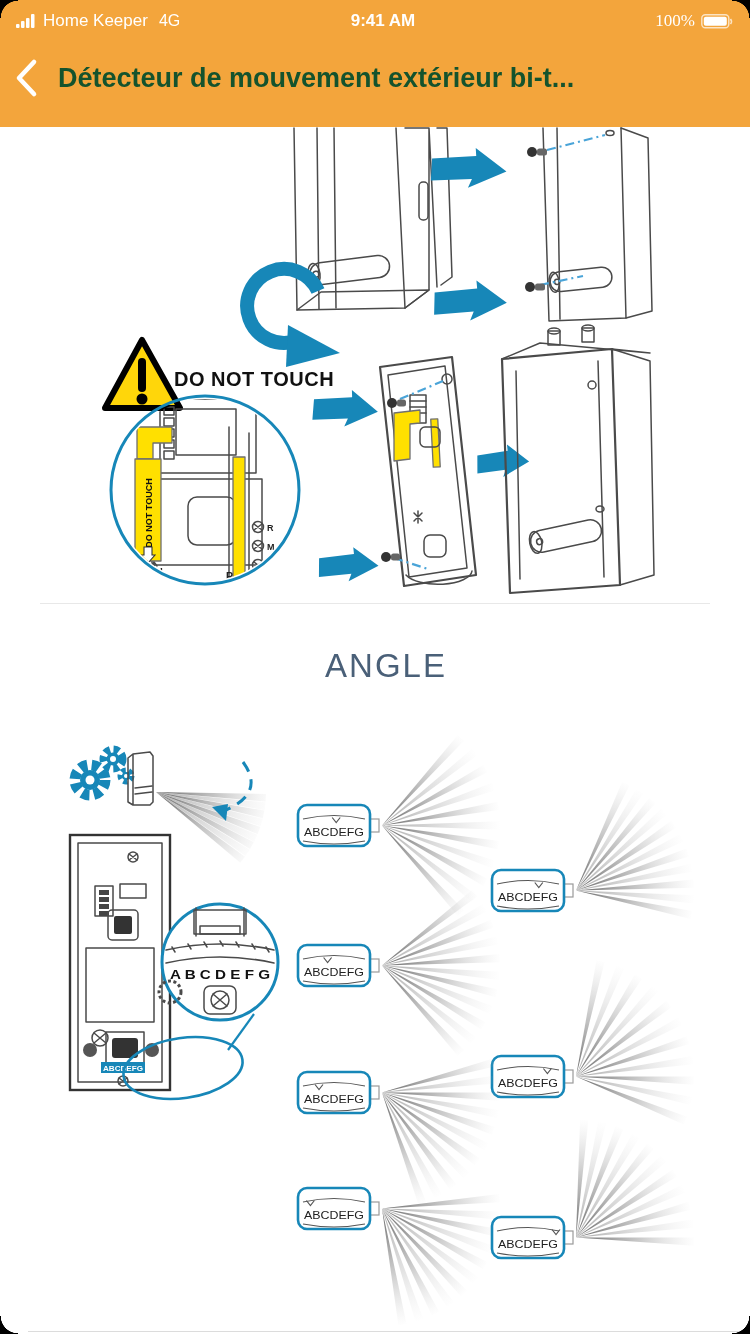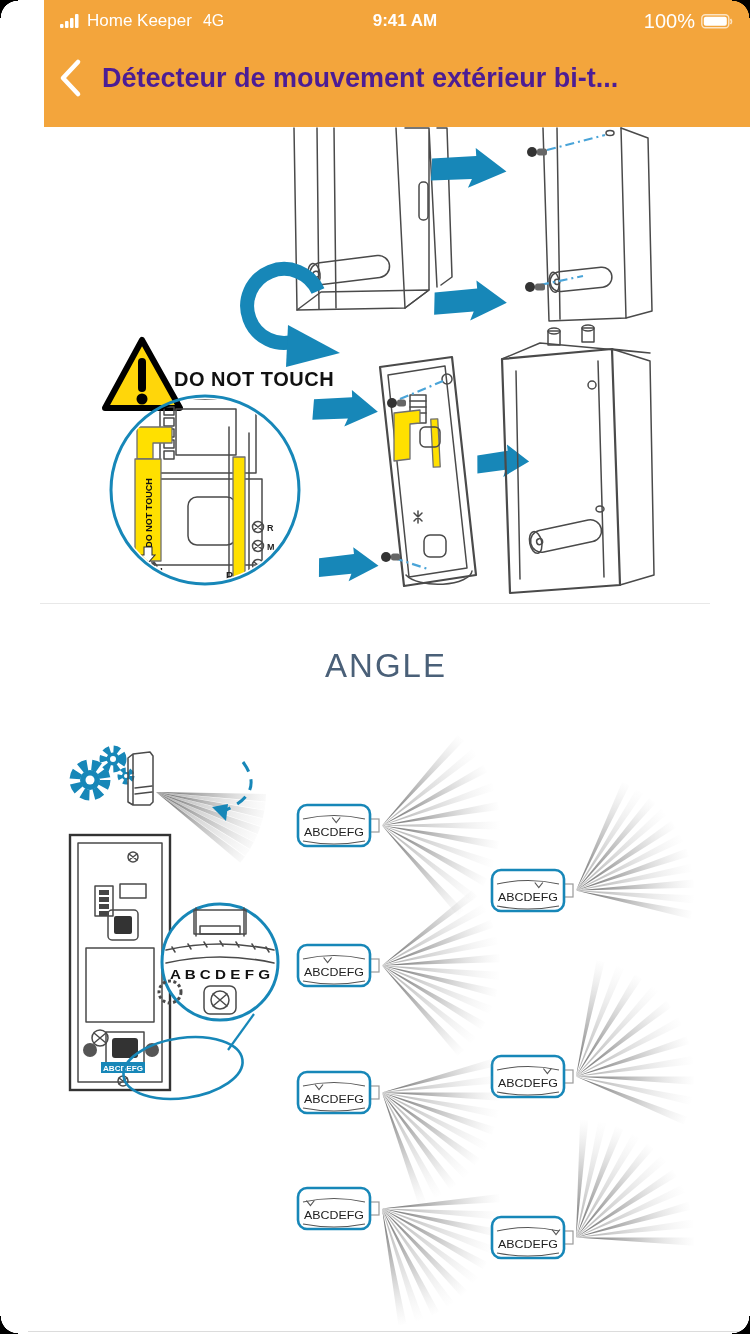--- a/index.html
+++ b/index.html
@@ -1,27 +1,27 @@
 <!DOCTYPE html>
 <html><head>
 <meta charset="utf-8">
 <style>
   html,body{margin:0;padding:0;background:#777;}
   .screen{position:relative;width:750px;height:1334px;background:#fff;overflow:hidden;
           font-family:"Liberation Sans",sans-serif;margin:0 auto;}
   
-  .header{position:absolute;top:0;left:0;right:0;height:127px;background:#F3A53C;margin-left:44px;}
+  .header{position:absolute;top:0;left:0;right:0;height:127px;background:#F3A53C;}
   .statusbar{display:flex;align-items:center;height:42px;padding:0 16px;color:#fff;position:relative;}
   .carrier{font-size:17px;margin-left:7px;}
   .network{font-size:16px;margin-left:11px;text-align:center;}
   .time{position:absolute;left:0;right:0;text-align:center;font-size:17px;font-weight:bold;padding-left:16px;}
   .bat-group{margin-left:auto;display:flex;align-items:center;z-index:2;}
-  .bat-pct{font-size:20px;margin-right:6px;}
+  .bat-pct{font-size:17px;margin-right:6px;font-family:Liberation Serif, serif;}
   .navbar{display:flex;align-items:center;height:72px;padding:0 14px;}
-  .nav-title{color:#4c1d95;font-size:27px;font-weight:bold;margin-left:20px;white-space:nowrap;
+  .nav-title{color:#14532d;font-size:27px;font-weight:bold;margin-left:20px;white-space:nowrap;
              overflow:hidden;max-width:650px;}
   
   .install-svg{position:absolute;top:127px;left:0;}
   .divider{position:absolute;top:603px;left:40px;width:670px;height:1px;background:#E8E8E8;}
   .angle-title{position:absolute;top:636px;left:0;width:100%;margin:11px;text-align:center;
                font-size:33px;font-weight:300;letter-spacing:2px;color:#4A6078;}
   .angle-svg{position:absolute;top:710px;left:0;}
   .bottom-line{position:absolute;bottom:2px;left:28px;right:0;height:1px;background:#DCDCDC;}
   .corner{position:absolute;width:18px;height:18px;}
   .c-bl{left:0;bottom:0;background:radial-gradient(circle 18px at 100% 0%,transparent 17px,#000 17.5px);}

